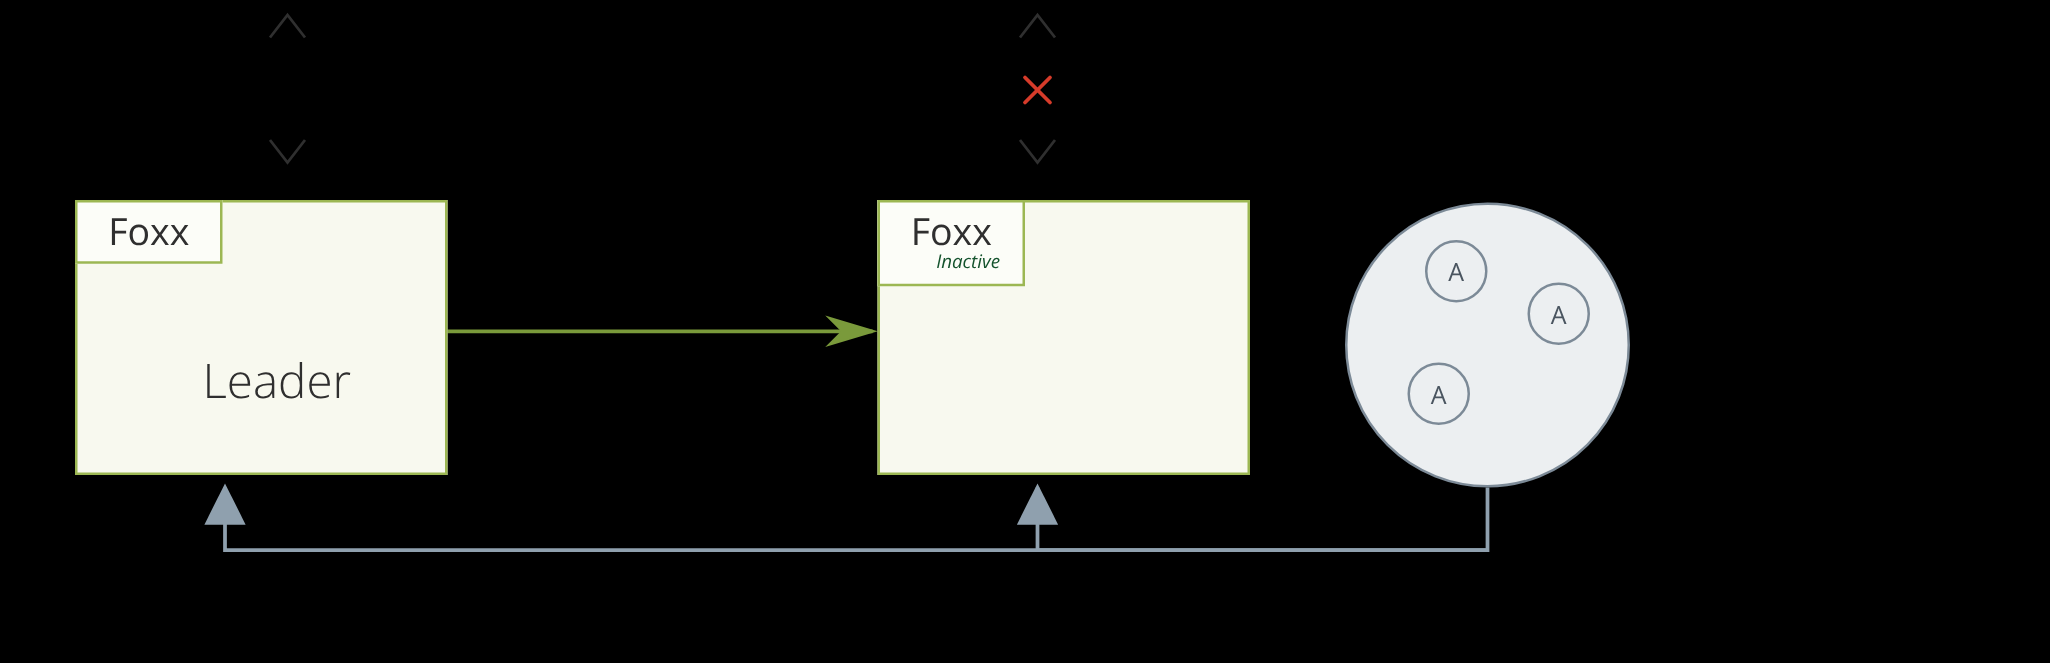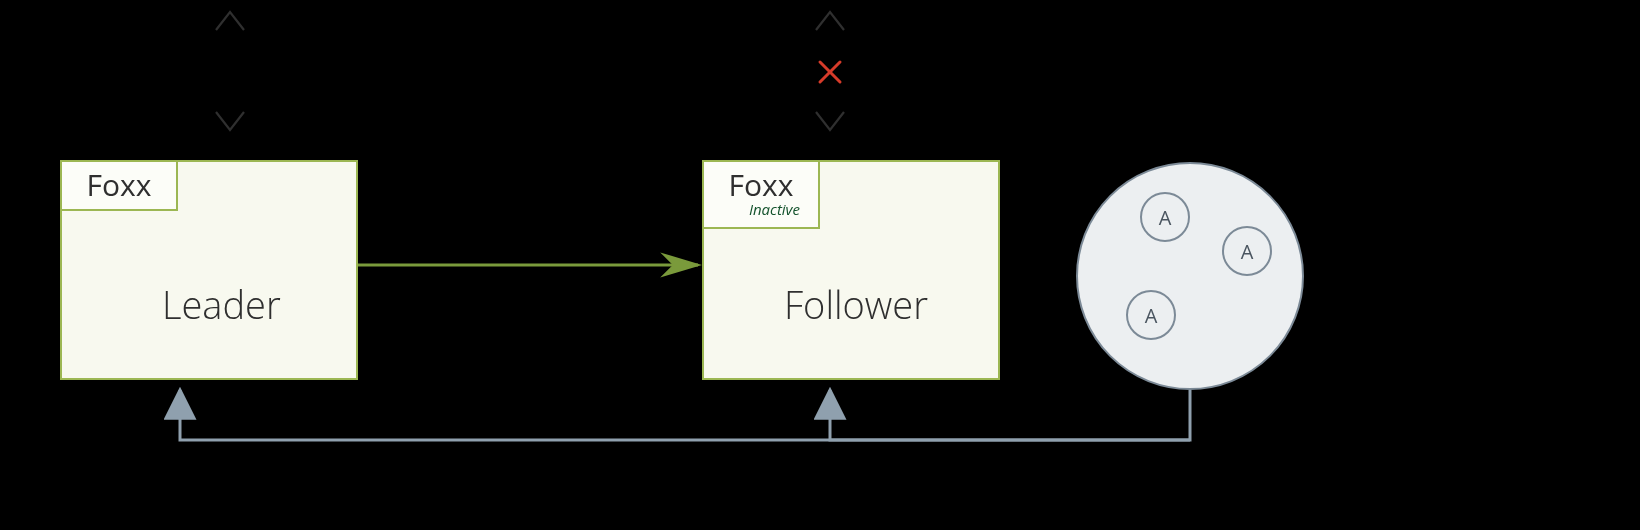--- a/index.html
+++ b/index.html
@@ -131,21 +131,20 @@
       <div class="foxx-title">Foxx</div>
     </div>
     <div class="node-label" style="left:100px; top:116px;">Leader</div>
   </div>
 
   <div class="node-box" style="left:702px; top:160px; width:298px; height:220px;">
     <div class="foxx-badge" style="width:118px;">
       <div class="foxx-title">Foxx</div>
       <div class="foxx-sub">Inactive</div>
     </div>
-    <div class="node-label" style="left:80px; top:116px;">Follower</div>
   </div>
 
   <div class="agency-circle" style="left:1076px; top:162px; width:228px; height:228px;">
     <div class="agency-mini" style="left:62px; top:28px; width:50px; height:50px;">
       <span>A</span>
     </div>
     <div class="agency-mini" style="left:144px; top:62px; width:50px; height:50px;">
       <span>A</span>
     </div>
     <div class="agency-mini" style="left:48px; top:126px; width:50px; height:50px;">

